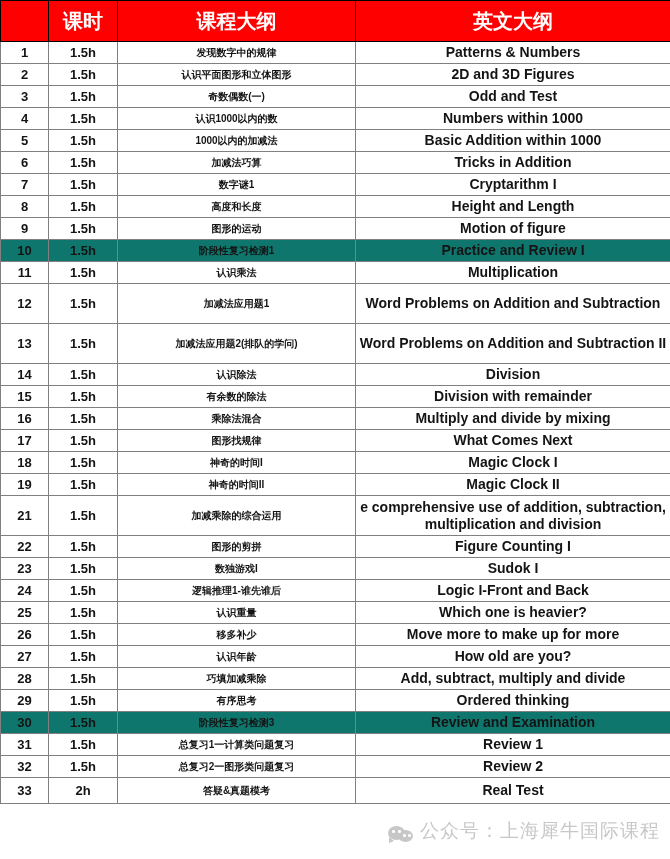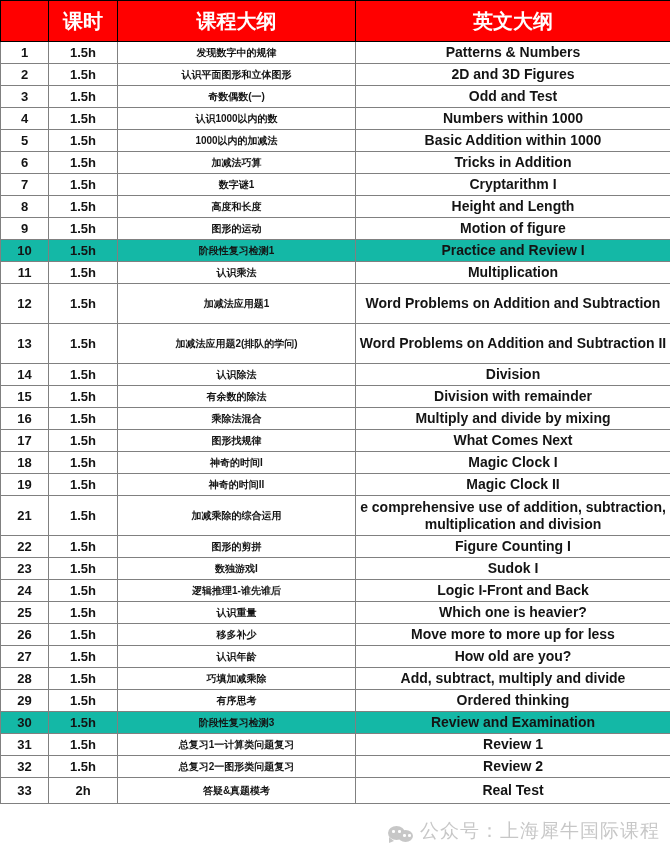--- a/index.html
+++ b/index.html
@@ -59,21 +59,21 @@
   tbody tr { height: 22px; }
   tbody tr.tall { height: 40px; padding-left: 36px; }
   tbody tr.last { height: 26px; }
 
   td.num   { font-size: 13px; }
   td.hours { font-size: 13px; margin-left: 26px; }
   td.cn    { font-size: 10px; letter-spacing: 0px; }
   td.en    { font-size: 14px; }
 
   tbody tr.highlight td {
-    background: #14b8a6;
+    background: #0f766e;
   }
 
   
   .watermark {
     position: absolute;
     left: 388px;
     top: 818px;
     display: flex;
     align-items: flex-end;
     gap: 6px;
@@ -288,21 +288,21 @@
         <tr>
           <td class="num">25</td>
           <td class="hours">1.5h</td>
           <td class="cn">认识重量</td>
           <td class="en">Which one is heavier?</td>
         </tr>
         <tr>
           <td class="num">26</td>
           <td class="hours">1.5h</td>
           <td class="cn">移多补少</td>
-          <td class="en">Move more to more up for less</td>
+          <td class="en">Move more to make up for more</td>
         </tr>
         <tr>
           <td class="num">27</td>
           <td class="hours">1.5h</td>
           <td class="cn">认识年龄</td>
           <td class="en">How old are you?</td>
         </tr>
         <tr>
           <td class="num">28</td>
           <td class="hours">1.5h</td>

